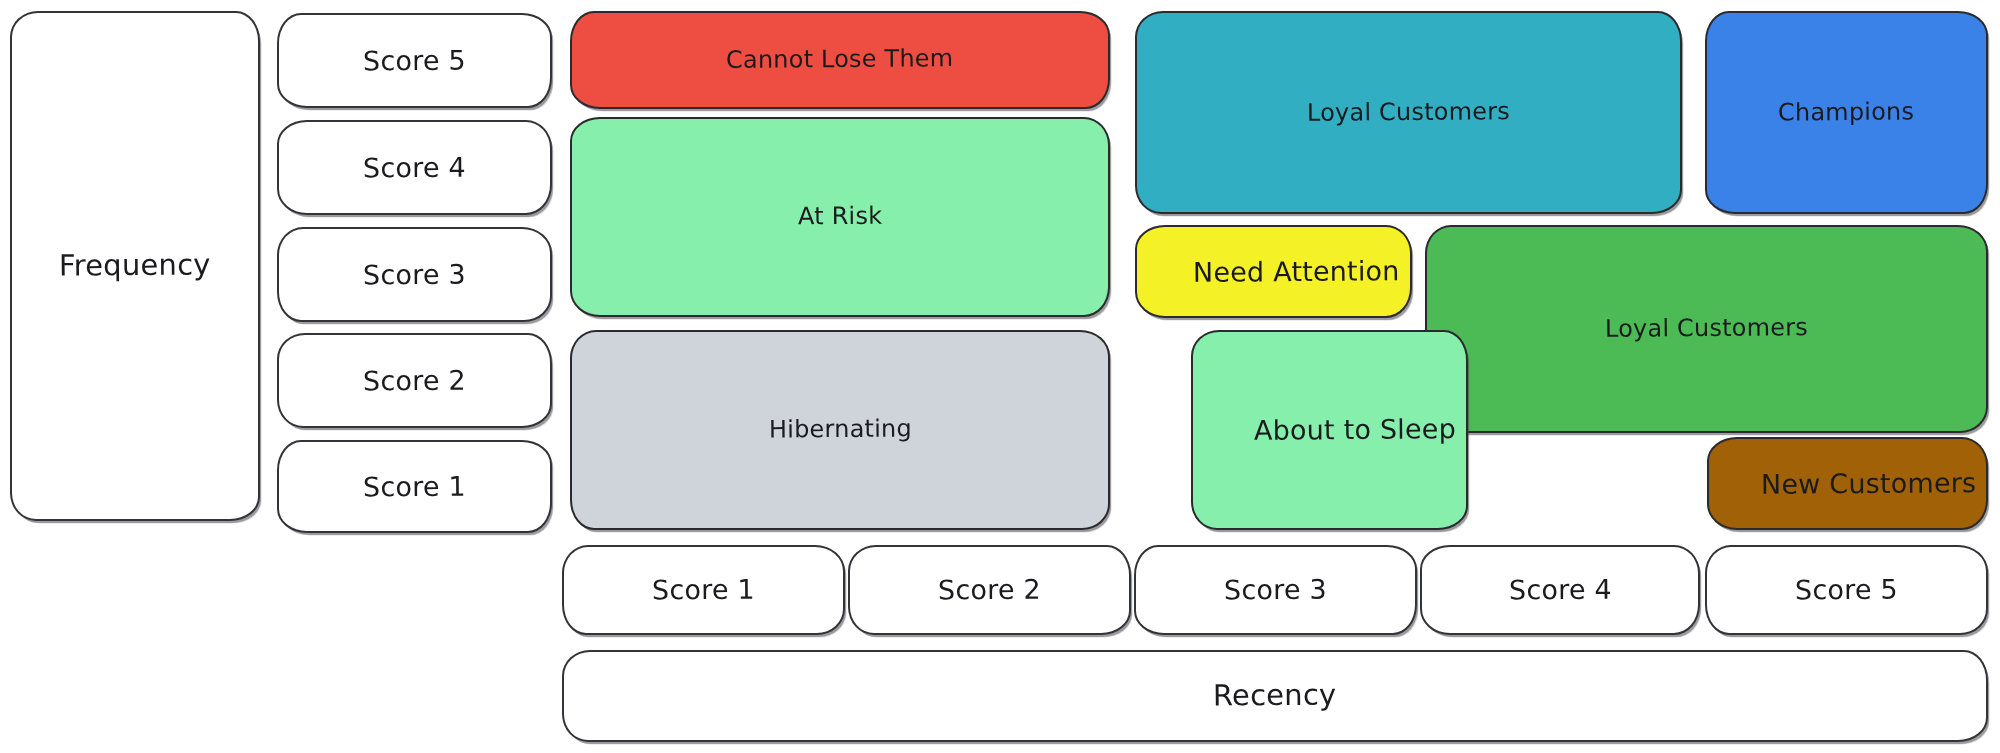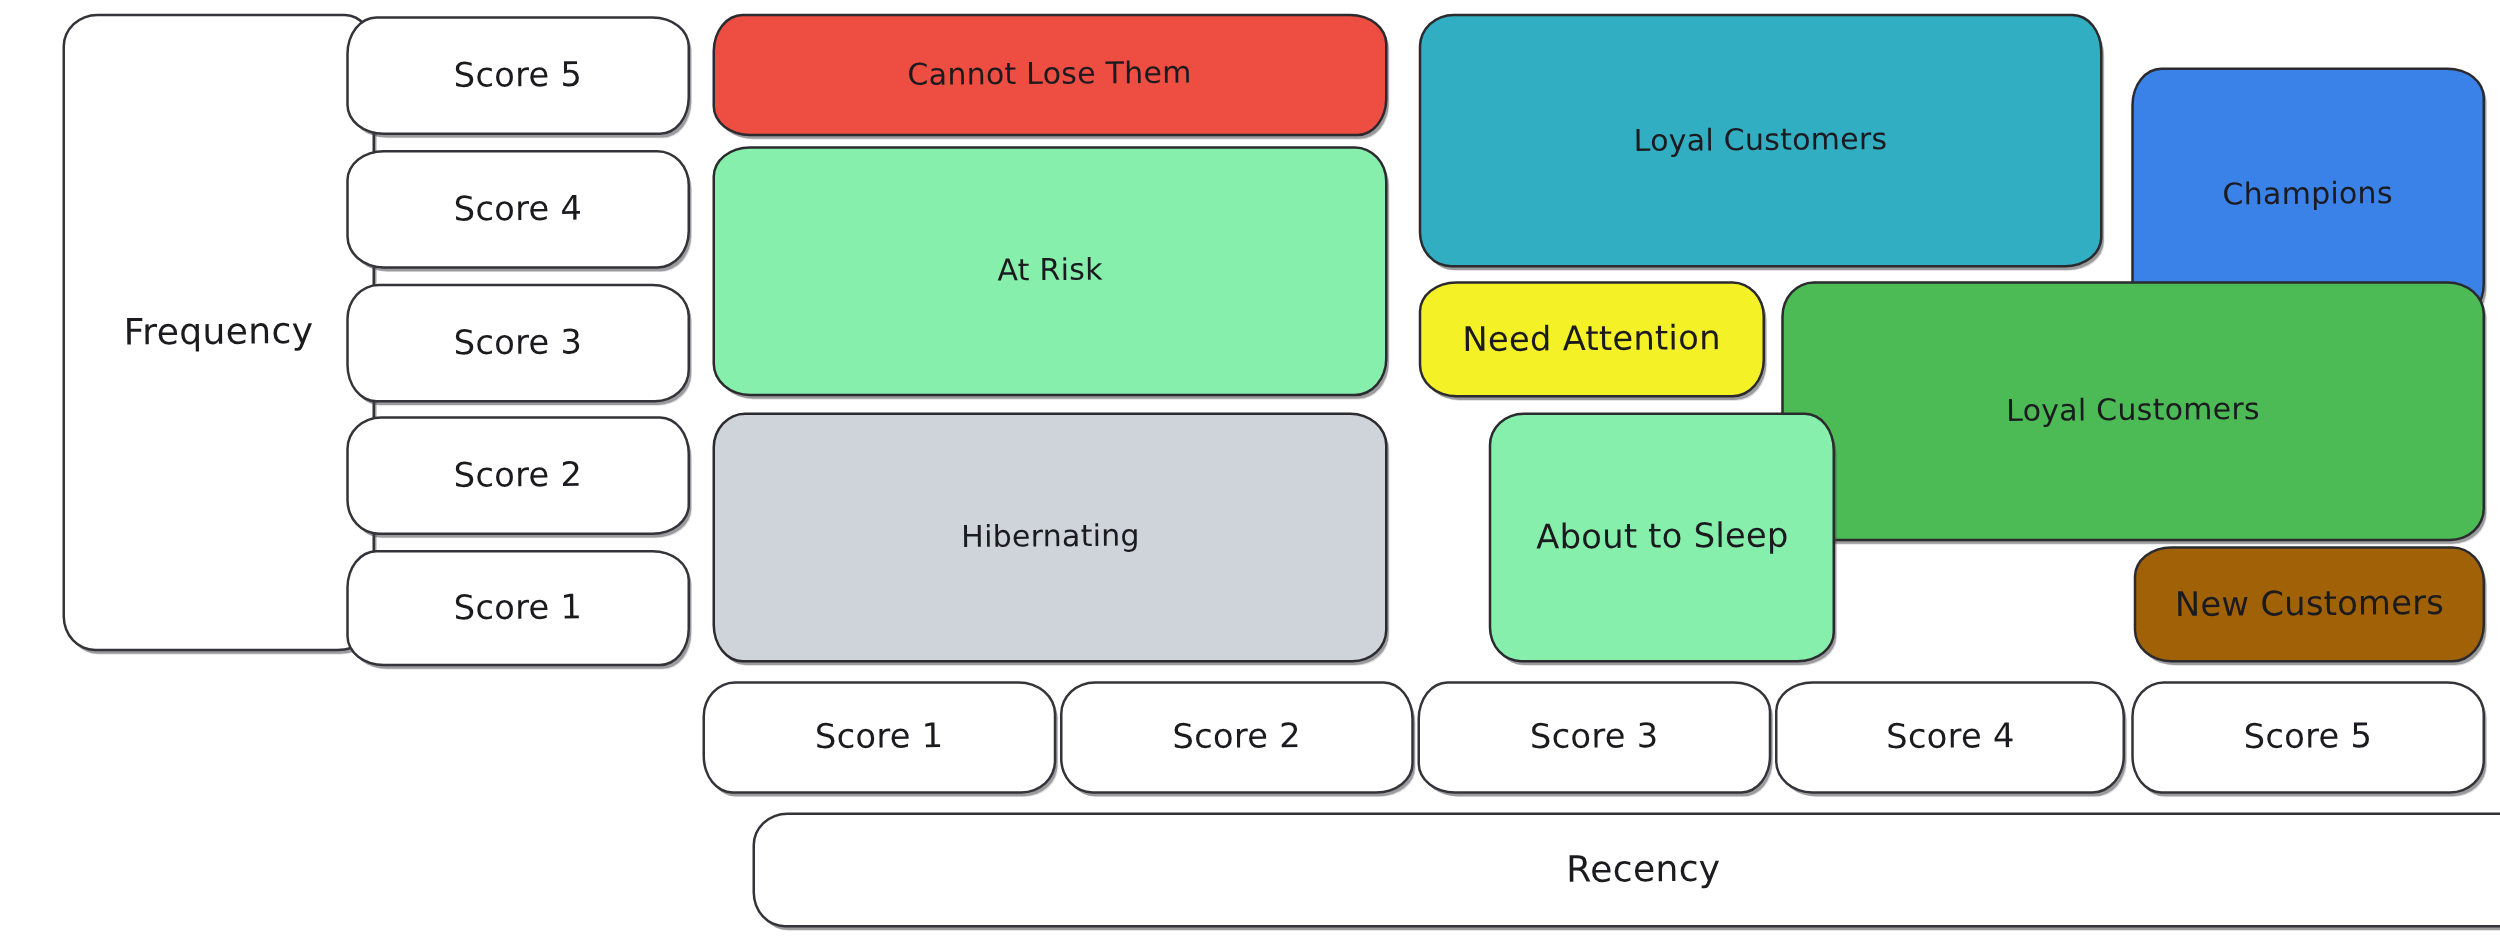--- a/index.html
+++ b/index.html
@@ -44,28 +44,28 @@
     display: block;
     transform: rotate(-0.45deg);
   }
 
   
   .label-box {
     background: #ffffff;
     border-color: #33333a;
     font-size: 27px;
   }
-  .label-box.big { font-size: 29px; margin-left: 40px; }
+  .label-box.big { font-size: 29px; }
 
   
   .seg {
     border-color: #2b2b2f;
     font-size: 24px;
   }
-  .seg.small { font-size: 27px; }
+  .seg.small { font-size: 27px; justify-content: flex-end; }
 
   
   .r1 { border-radius: 28px 24px 30px 26px / 26px 30px 24px 28px; }
   .r2 { border-radius: 24px 30px 24px 30px / 30px 24px 30px 24px; }
   .r3 { border-radius: 30px 26px 26px 30px / 24px 28px 30px 26px; }
   .r4 { border-radius: 26px 30px 28px 24px / 28px 26px 26px 30px; }
 </style>
 </head>
 <body>
 
@@ -100,21 +100,21 @@
   </div>
 
   <div class="box seg r4" style="left:570px; top:330px; width:540px; height:200px; background:#ced4da;">
     <span>Hibernating</span>
   </div>
 
   <div class="box seg r1" style="left:1135px; top:11px; width:547px; height:203px; background:#32aec2;">
     <span>Loyal Customers</span>
   </div>
 
-  <div class="box seg r2" style="left:1705px; top:11px; width:283px; height:203px; background:#3b82e8;margin-top:43px;">
+  <div class="box seg r2" style="left:1705px; top:11px; width:283px; height:203px; background:#3b82e8;">
     <span>Champions</span>
   </div>
 
   <div class="box seg small r3" style="left:1135px; top:225px; width:277px; height:93px; background:#f5f127;">
     <span>Need Attention</span>
   </div>
 
   <div class="box seg r4" style="left:1425px; top:225px; width:563px; height:208px; background:#4cbb55;">
     <span>Loyal Customers</span>
   </div>

